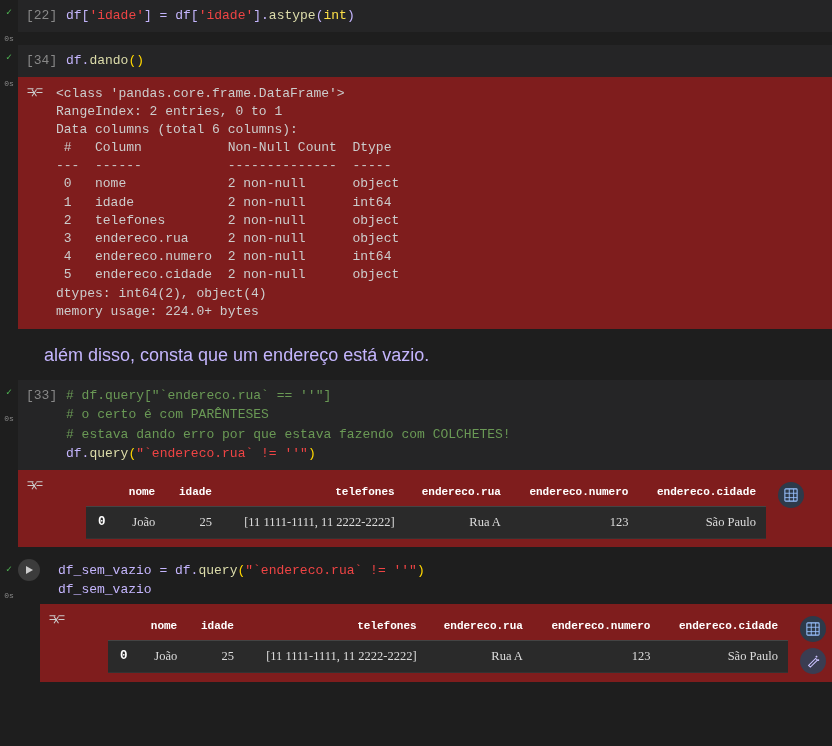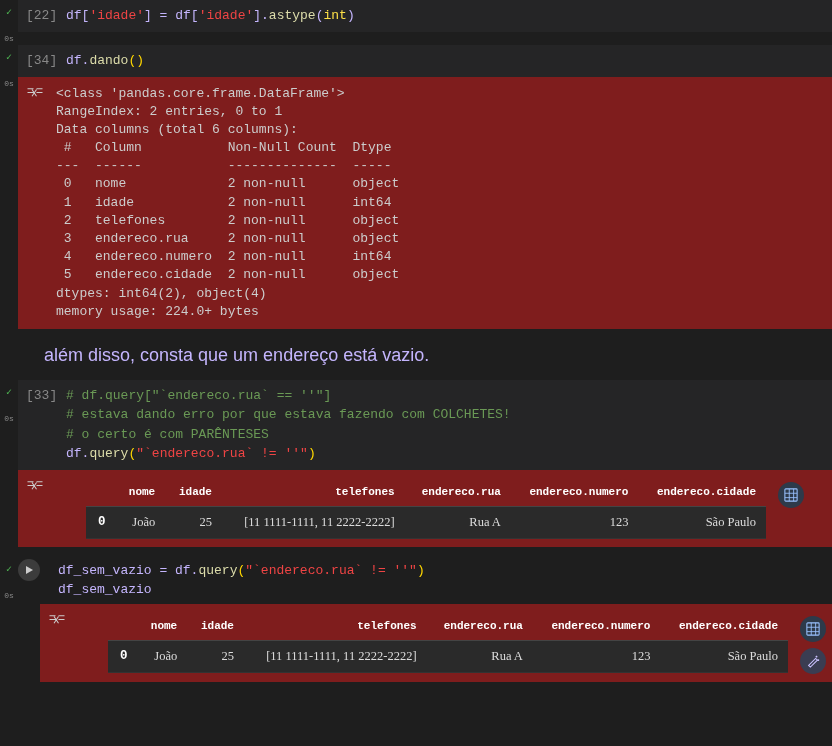--- a/index.html
+++ b/index.html
@@ -214,25 +214,25 @@
     <span class="time">0s</span>
   </div>
   <div class="cell-body">
     <div class="code-area dark">
       <div class="code-line">
         <span class="prompt">[33]</span>
         <span class="code t-comment"># df.query["`endereco.rua` == ''"]</span>
       </div>
       <div class="code-line">
         <span class="prompt"></span>
+        <span class="code t-comment"># o certo é com PARÊNTESES</span>
+      </div>
+      <div class="code-line">
+        <span class="prompt"></span>
         <span class="code t-comment"># estava dando erro por que estava fazendo com COLCHETES!</span>
-      </div>
-      <div class="code-line">
-        <span class="prompt"></span>
-        <span class="code t-comment"># o certo é com PARÊNTESES</span>
       </div>
       <div class="code-line">
         <span class="prompt"></span>
         <span class="code"><span class="t-default">df.</span><span class="t-func">query</span><span class="t-bracket">(</span><span class="t-str">"`endereco.rua` != ''"</span><span class="t-bracket">)</span></span>
       </div>
     </div>
     <div class="output-area">
       <div class="table-wrap">
         <div class="output-icon" style="margin-left:-8px;margin-right:0">
           <svg width="18" height="14" viewBox="0 0 24 18">

